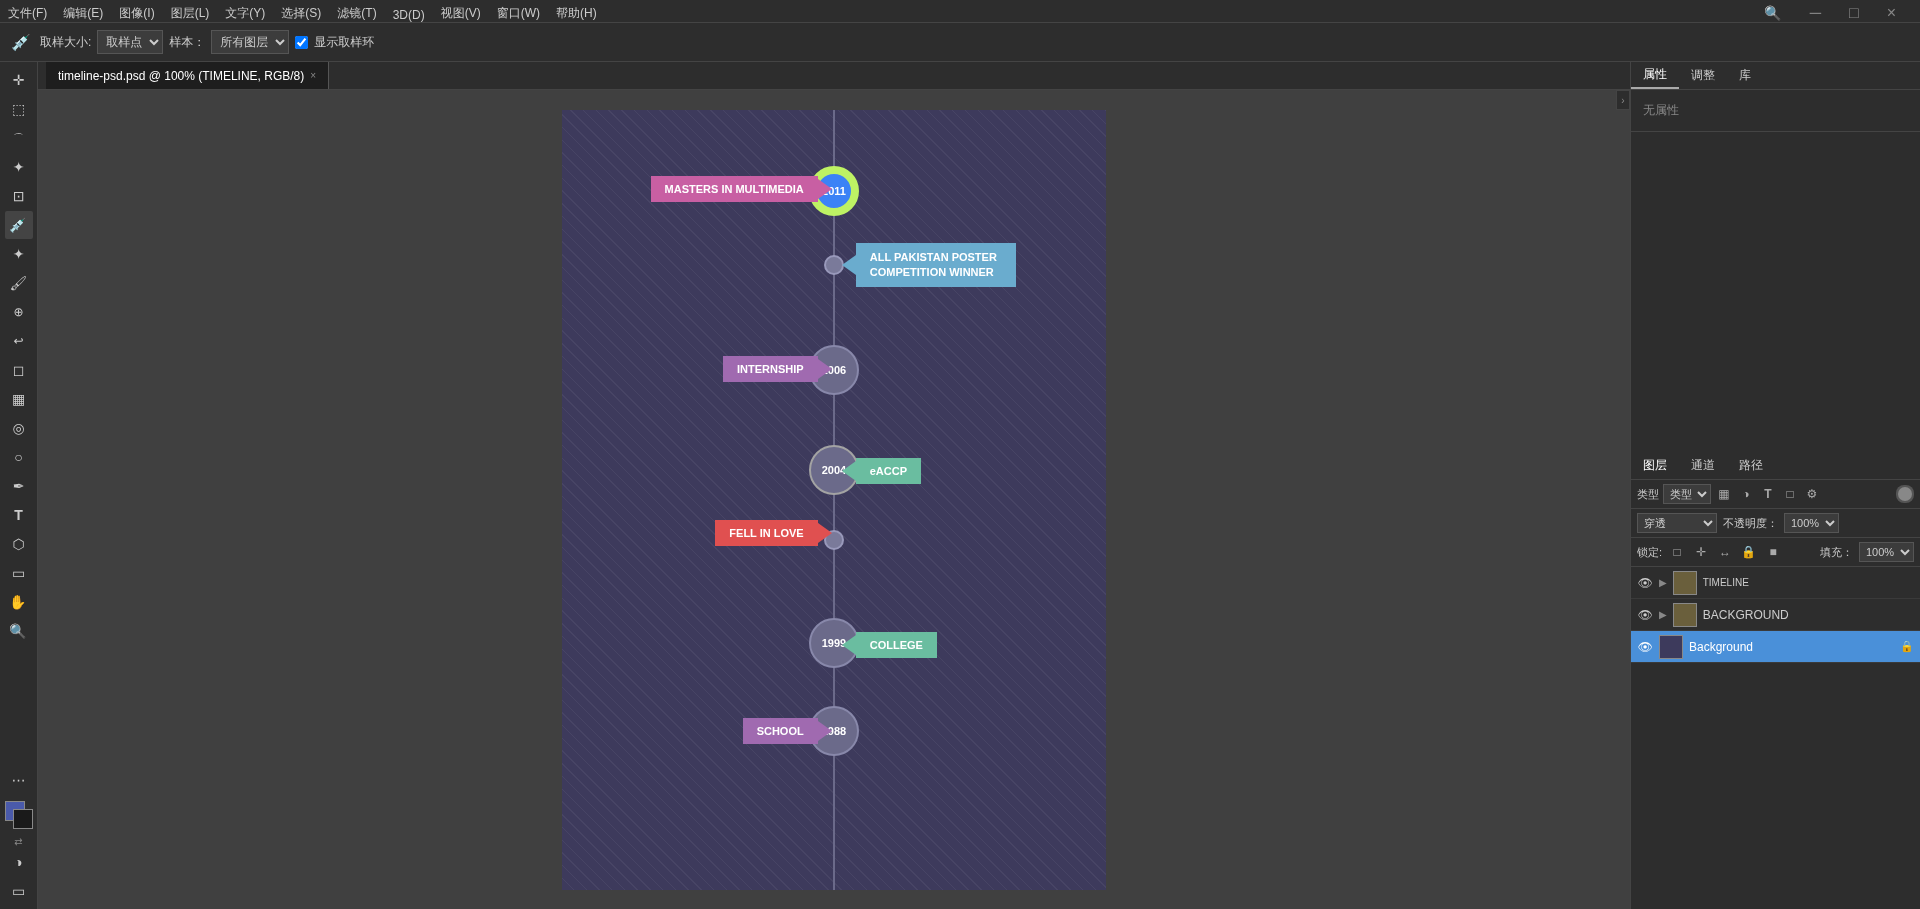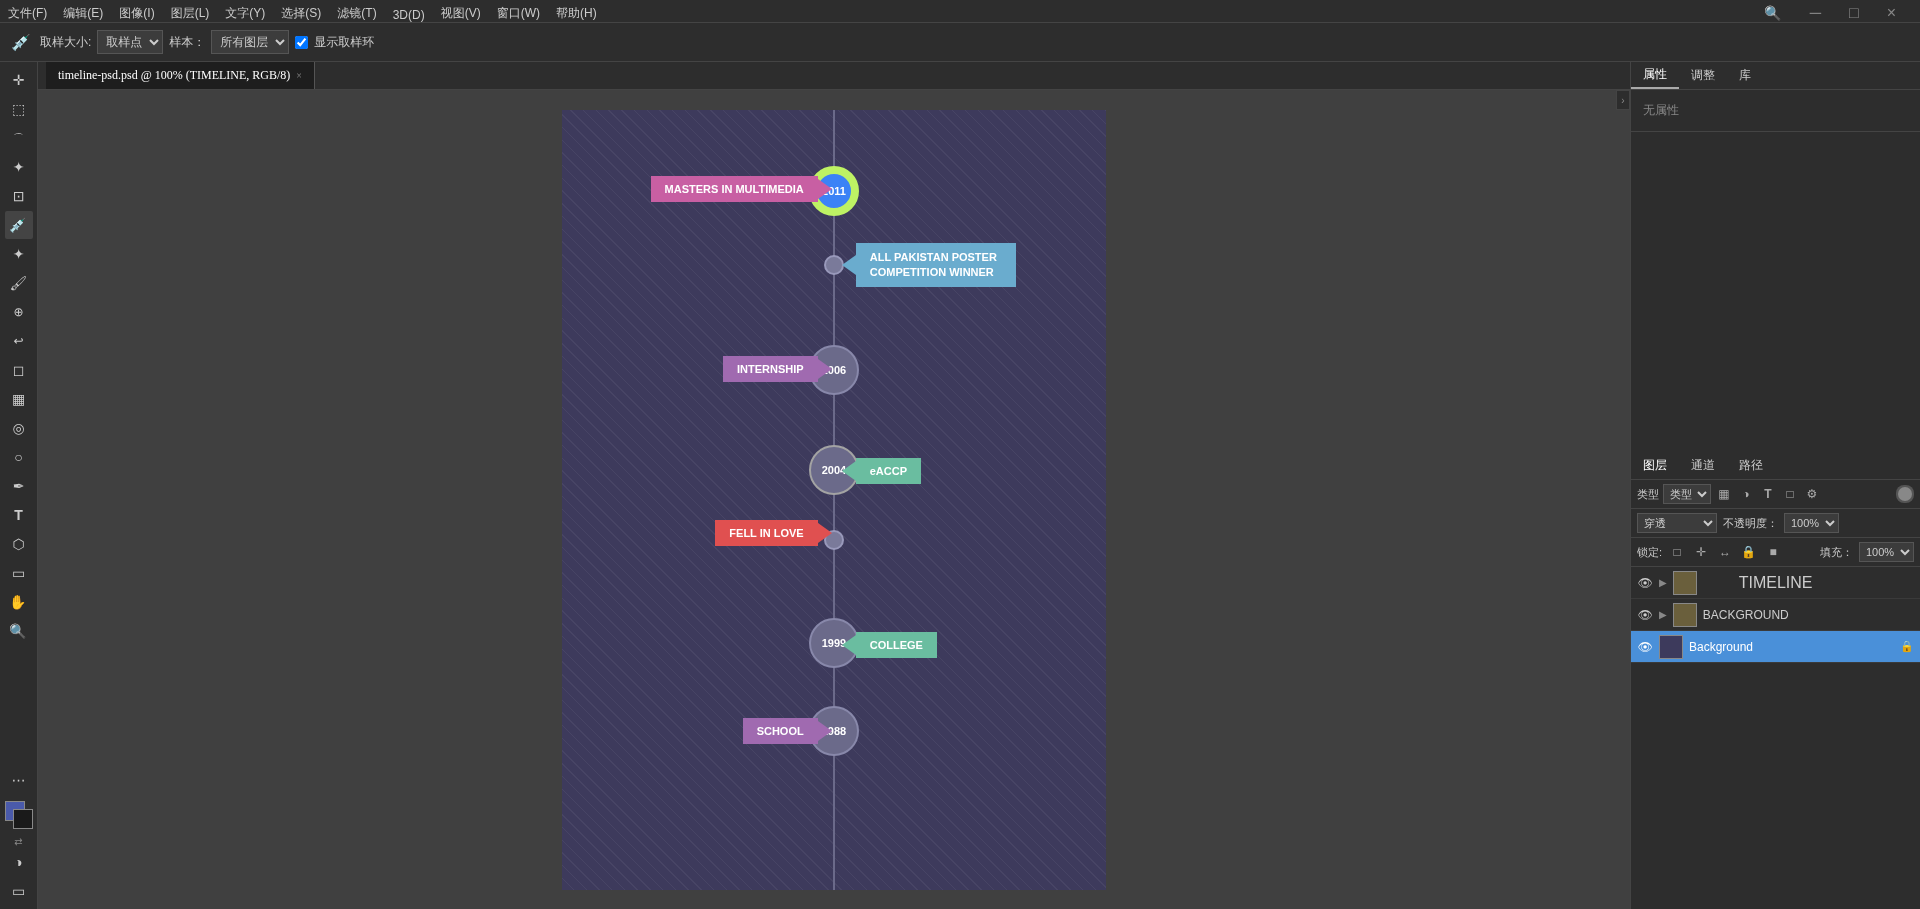--- a/index.html
+++ b/index.html
@@ -101,21 +101,21 @@
     <option>取样点</option>
   </select>
   <span>样本：</span>
   <select style="background:#3c3c3c;color:#ccc;border:1px solid #555;font-size:12px;padding:2px 4px;height:24px;">
     <option>所有图层</option>
   </select>
   <input type="checkbox" checked="" style="">
   <span>显示取样环</span>
 </div>
 
-<div id="tabbar" style="position:absolute;left:38px;top:62px;right:290px;height:28px;background:#2d2d2d;border-bottom:1px solid #444;display:flex;align-items:center;padding:0 8px;z-index:50;font-family:Liberation Serif, serif;">
+<div id="tabbar" style="position:absolute;left:38px;top:62px;right:290px;height:28px;background:#2d2d2d;border-bottom:1px solid #444;display:flex;align-items:center;padding:0 8px;z-index:50;">
   <div style="height:100%;padding:0 12px;display:flex;align-items:center;font-size:12px;color:#fff;background:#1e1e1e;border-right:1px solid #555;gap:6px;">
     <span>timeline-psd.psd @ 100% (TIMELINE, RGB/8)</span>
     <span style="font-size:10px;color:#888;cursor:pointer;">×</span>
   </div>
 </div>
 
 <div id="left-panel" style="position:absolute;left:0;top:62px;width:38px;bottom:0;background:#2d2d2d;border-right:1px solid #444;display:flex;flex-direction:column;align-items:center;padding:4px 0;gap:1px;z-index:50;">
   <div class="tool-btn" style="width:28px;height:28px;display:flex;align-items:center;justify-content:center;cursor:pointer;border-radius:2px;color:#ccc;font-size:14px;">✛</div>
   <div class="tool-btn" style="width:28px;height:28px;display:flex;align-items:center;justify-content:center;cursor:pointer;border-radius:2px;color:#ccc;font-size:14px;">⬚</div>
   <div class="tool-btn" style="width:28px;height:28px;display:flex;align-items:center;justify-content:center;cursor:pointer;border-radius:2px;color:#ccc;font-size:11px;">⌒</div>
@@ -269,21 +269,21 @@
         <option>100%</option>
       </select>
     </div>
 
     <div style="flex:1;overflow-y:auto;">
 
       <div style="display:flex;align-items:center;padding:4px 6px;gap:6px;height:32px;cursor:pointer;border-bottom:1px solid #3a3a3a;font-size:12px;color:#ccc;">
         <div style="width:16px;height:16px;display:flex;align-items:center;justify-content:center;font-size:12px;cursor:pointer;">👁</div>
         <div style="font-size:10px;cursor:pointer;color:#888;">▶</div>
         <div style="width:24px;height:24px;background:#6a5f3c;border:1px solid #888;"></div>
-        <span style="flex:1;font-size:16px;margin-left:36px;">TIMELINE</span>
+        <span style="flex:1;font-size:10px;">TIMELINE</span>
       </div>
 
       <div style="display:flex;align-items:center;padding:4px 6px;gap:6px;height:32px;cursor:pointer;border-bottom:1px solid #3a3a3a;font-size:12px;color:#ccc;">
         <div style="width:16px;height:16px;display:flex;align-items:center;justify-content:center;font-size:12px;cursor:pointer;">👁</div>
         <div style="font-size:10px;cursor:pointer;color:#888;">▶</div>
         <div style="width:24px;height:24px;background:#6a5f3c;border:1px solid #888;"></div>
         <span style="flex:1;font-size:12px;">BACKGROUND</span>
       </div>
 
       <div style="display:flex;align-items:center;padding:4px 6px;gap:6px;height:32px;cursor:pointer;border-bottom:1px solid #3a3a3a;font-size:12px;color:#fff;background:#4a90d9;">

